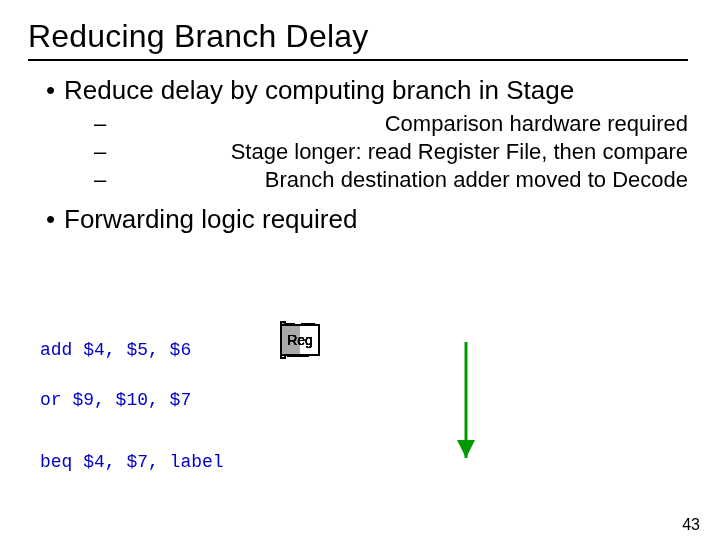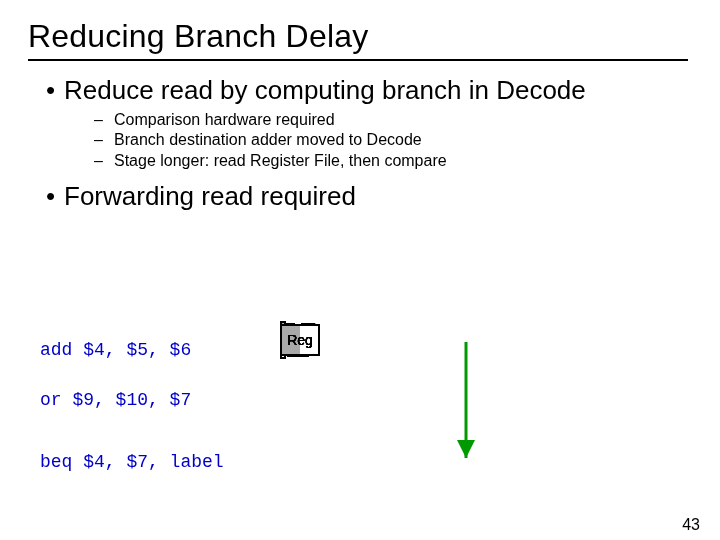--- a/index.html
+++ b/index.html
@@ -46,24 +46,25 @@
     position: absolute;
     left: 0;
     top: 0;
   }
   ul.lvl2 {
     margin: 4px 0 10px 0;
     padding-left: 30px;
     list-style: none;
   }
   ul.lvl2 > li {
-    font-size: 16px;
+    font-size: 22px;
     line-height: 1.28;
     position: relative;
     padding-left: 20px;
+    text-align: right;
   }
   ul.lvl2 > li::before {
     content: "–";
     position: absolute;
     left: 0;
     top: 0;
   }
   .code-labels {
     position: absolute;
     left: 40px;
@@ -151,28 +152,28 @@
 </style>
 </head>
 <body>
 
 <div class="slide">
   <h1 class="title">Reducing Branch Delay</h1>
   <hr class="title-underline">
 
   <ul class="lvl1">
     <li>
-      <span>Reduce read by computing branch in Decode</span>
+      <span>Reduce delay by computing branch in Stage</span>
       <ul class="lvl2">
         <li>Comparison hardware required</li>
+        <li>Stage longer: read Register File, then compare</li>
         <li>Branch destination adder moved to Decode</li>
-        <li>Stage longer: read Register File, then compare</li>
       </ul>
     </li>
-    <li>Forwarding read required</li>
+    <li>Forwarding logic required</li>
   </ul>
 
   <div class="code-labels">
     <div class="code-row" style="top:12px">add $4, $5, $6</div>
     <div class="code-row" style="top:62px">or $9, $10, $7</div>
     <div class="code-row" style="top:124px">beq $4, $7, label</div>
   </div>
 
   <div class="diagram">
 

